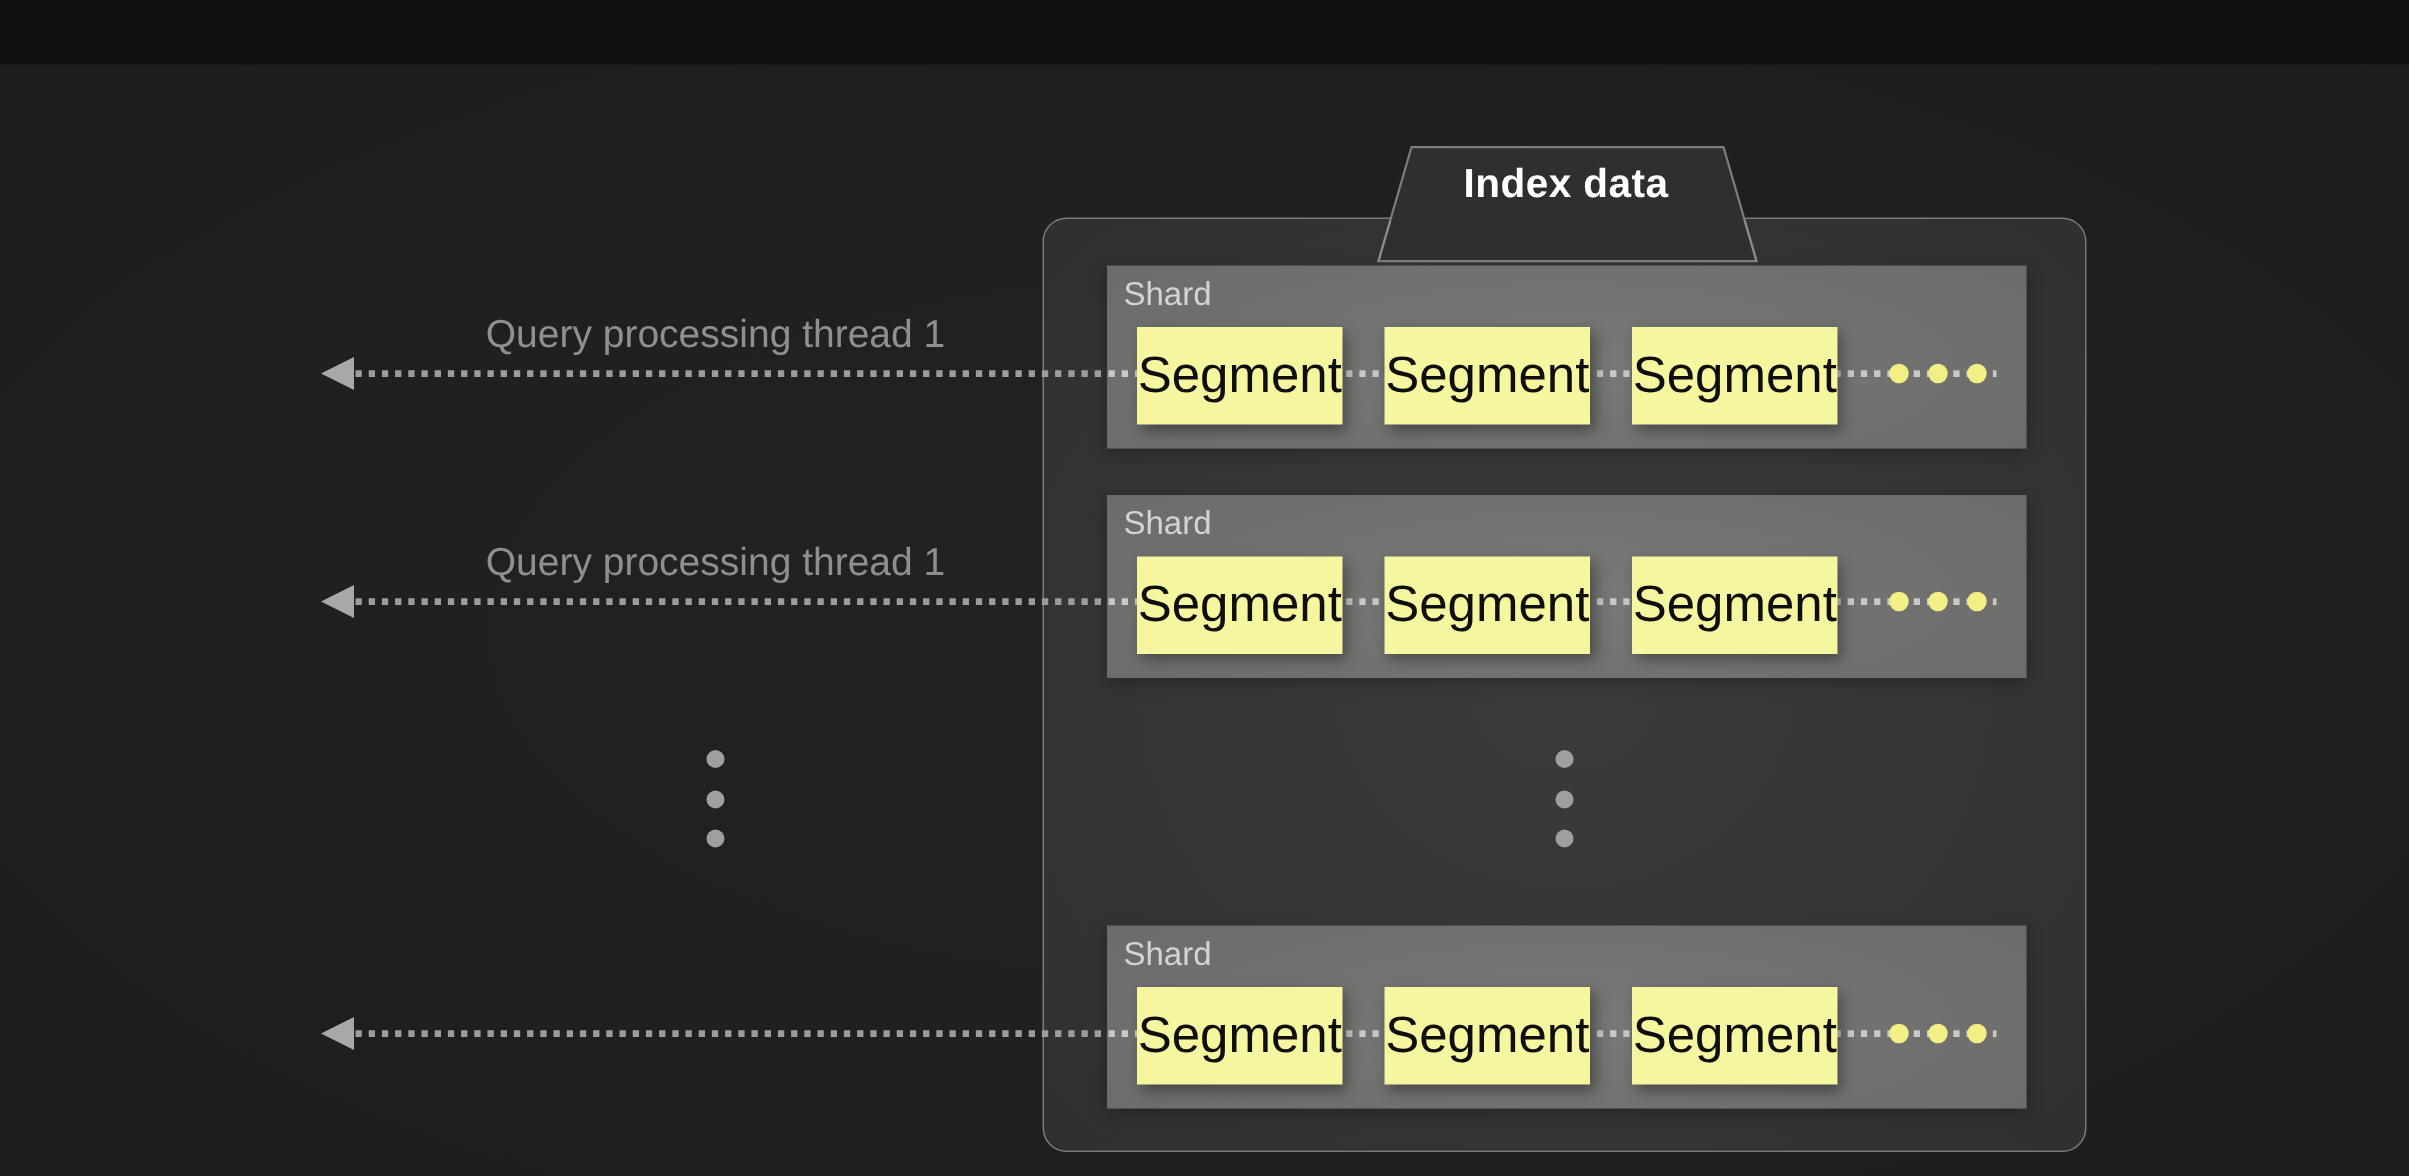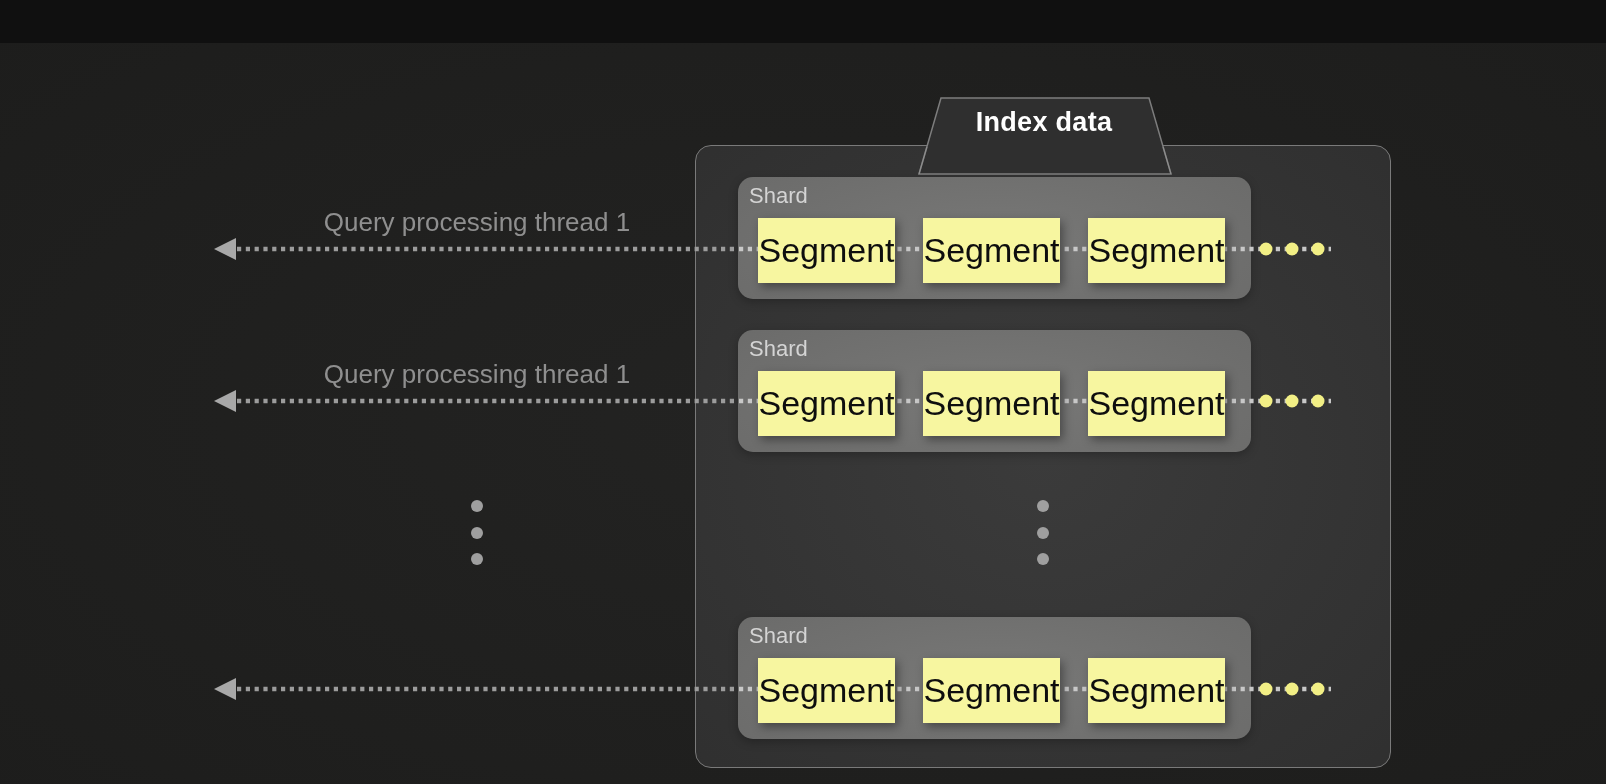--- a/index.html
+++ b/index.html
@@ -21,24 +21,23 @@
     background:radial-gradient(ellipse 90% 90% at 50% 50%, #3b3b3b 0%, #313131 70%, #2c2c2c 100%);
   }
   .tab-label{
     position:absolute;left:894px;top:61px;width:300px;height:36px;z-index:3;
     color:#ffffff;font-size:27px;font-weight:600;line-height:36px;text-align:center;
     letter-spacing:0.3px;
   }
 
   
   .shard{
-    position:absolute;left:42px;width:513px;height:122px;
+    position:absolute;left:42px;width:613px;height:122px;
     background:radial-gradient(ellipse 85% 120% at 50% 55%, #787877 0%, #6c6c6b 70%, #656564 100%);
     box-shadow:0 3px 10px rgba(0,0,0,0.25);
-    border-radius:15px;
   }
   .shard-1{top:31px;}
   .shard-2{top:184px;}
   .shard-3{top:471px;}
   .shard-label{
     position:absolute;left:11px;top:5px;
     color:#d4d4d4;font-size:22px;line-height:28px;
   }
   .segment{
     position:absolute;top:41px;width:137px;height:65px;z-index:5;

